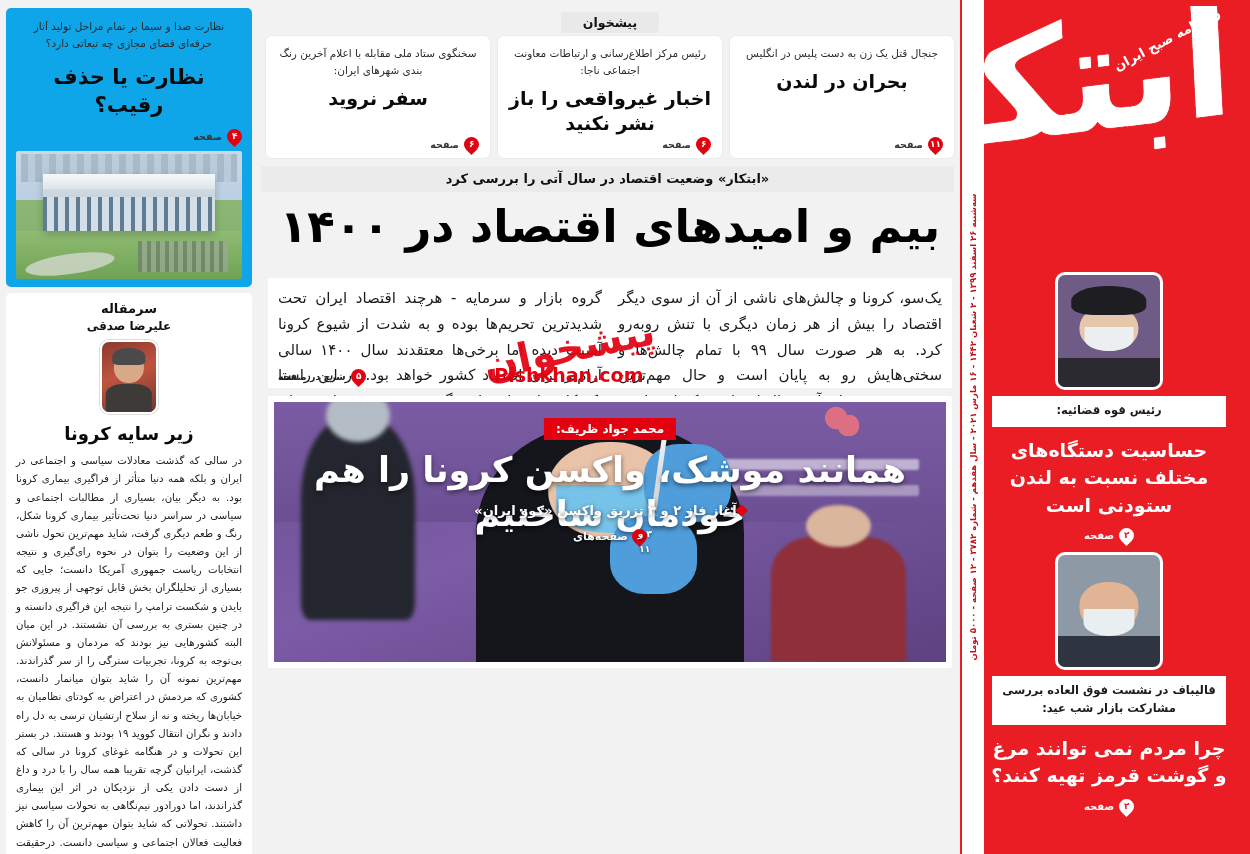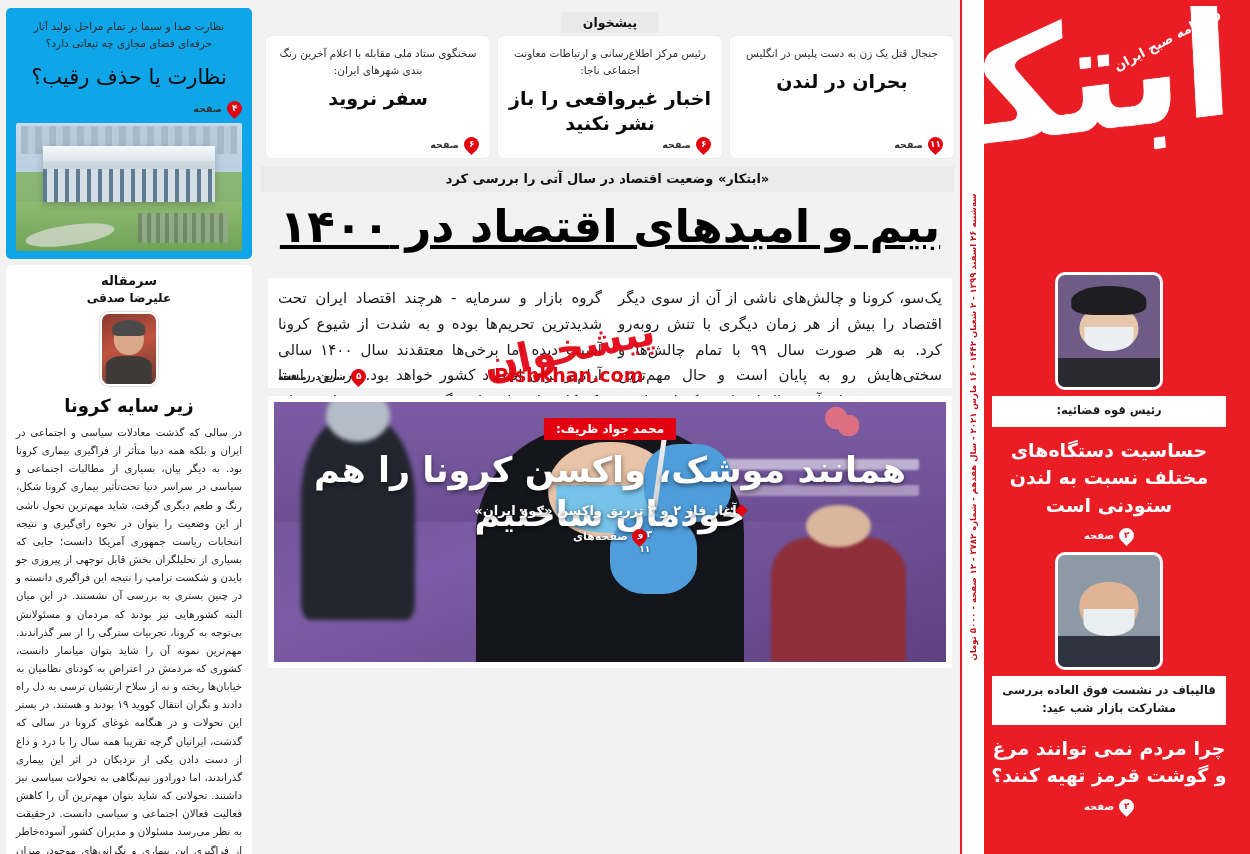--- a/index.html
+++ b/index.html
@@ -114,21 +114,21 @@
   }
 
   .lead-kicker-bar {
     position: absolute; top: 166px; right: 6px; left: 1px;
     background: #ebebeb; text-align: center; padding: 5px 0 6px;
     font-size: 13px; font-weight: bold; color: #111;
   }
   .lead-head {
     position: absolute; top: 198px; right: 6px; left: 6px;
     text-align: center; font-size: 45px; font-weight: bold; color: #000;
-    line-height: 1.3; letter-spacing: -.5px; text-decoration: underline;
+    line-height: 1.3; letter-spacing: -.5px;
   }
   .lead-body {
     position: absolute; top: 278px; right: 8px; left: 8px; height: 110px;
     background: #ffffff; padding: 8px 10px;
     display: flex; gap: 16px; flex-direction: row;
   }
   .lead-col { flex: 1; font-size: 15px; line-height: 1.72; color: #1b1b1b; text-align: justify; }
   .lead-more {
     position: absolute; bottom: 4px; left: 10px;
     display: flex; align-items: center; gap: 5px;
@@ -240,21 +240,21 @@
   }
 
   
   .rightcol {
     position: absolute; top: 0; left: 0; width: 260px; height: 854px;
     padding: 8px 8px 8px 6px;
   }
   .r-card { background: #0ea5e9; border-radius: 5px; padding: 10px 10px 8px; }
   .r-kicker { font-size: 10.5px; color: #2b2b2b; text-align: center; line-height: 1.65; }
   .r-head {
-    margin-top: 10px; font-size: 21px; font-weight: normal; color: #0a0a0a;
+    margin-top: 10px; font-size: 21px; font-weight: bold; color: #0a0a0a;
     text-align: center; line-height: 1.35;
   }
   .r-foot { margin-top: 10px; display: flex; align-items: center; gap: 5px; font-size: 9.5px; font-weight: bold; color: #333; }
 
   .r-photo {
     margin-top: 7px; width: 100%; height: 128px; border-radius: 3px; overflow: hidden;
     position: relative;
     background: linear-gradient(180deg,#cfe0ef 0%, #bcd4e8 26%, #8fb877 27%, #7fae6a 100%);
   }
   .rp-sky { position: absolute; inset: 0 0 62% 0; background: linear-gradient(180deg,#cad9e8,#b9cfe2); }

